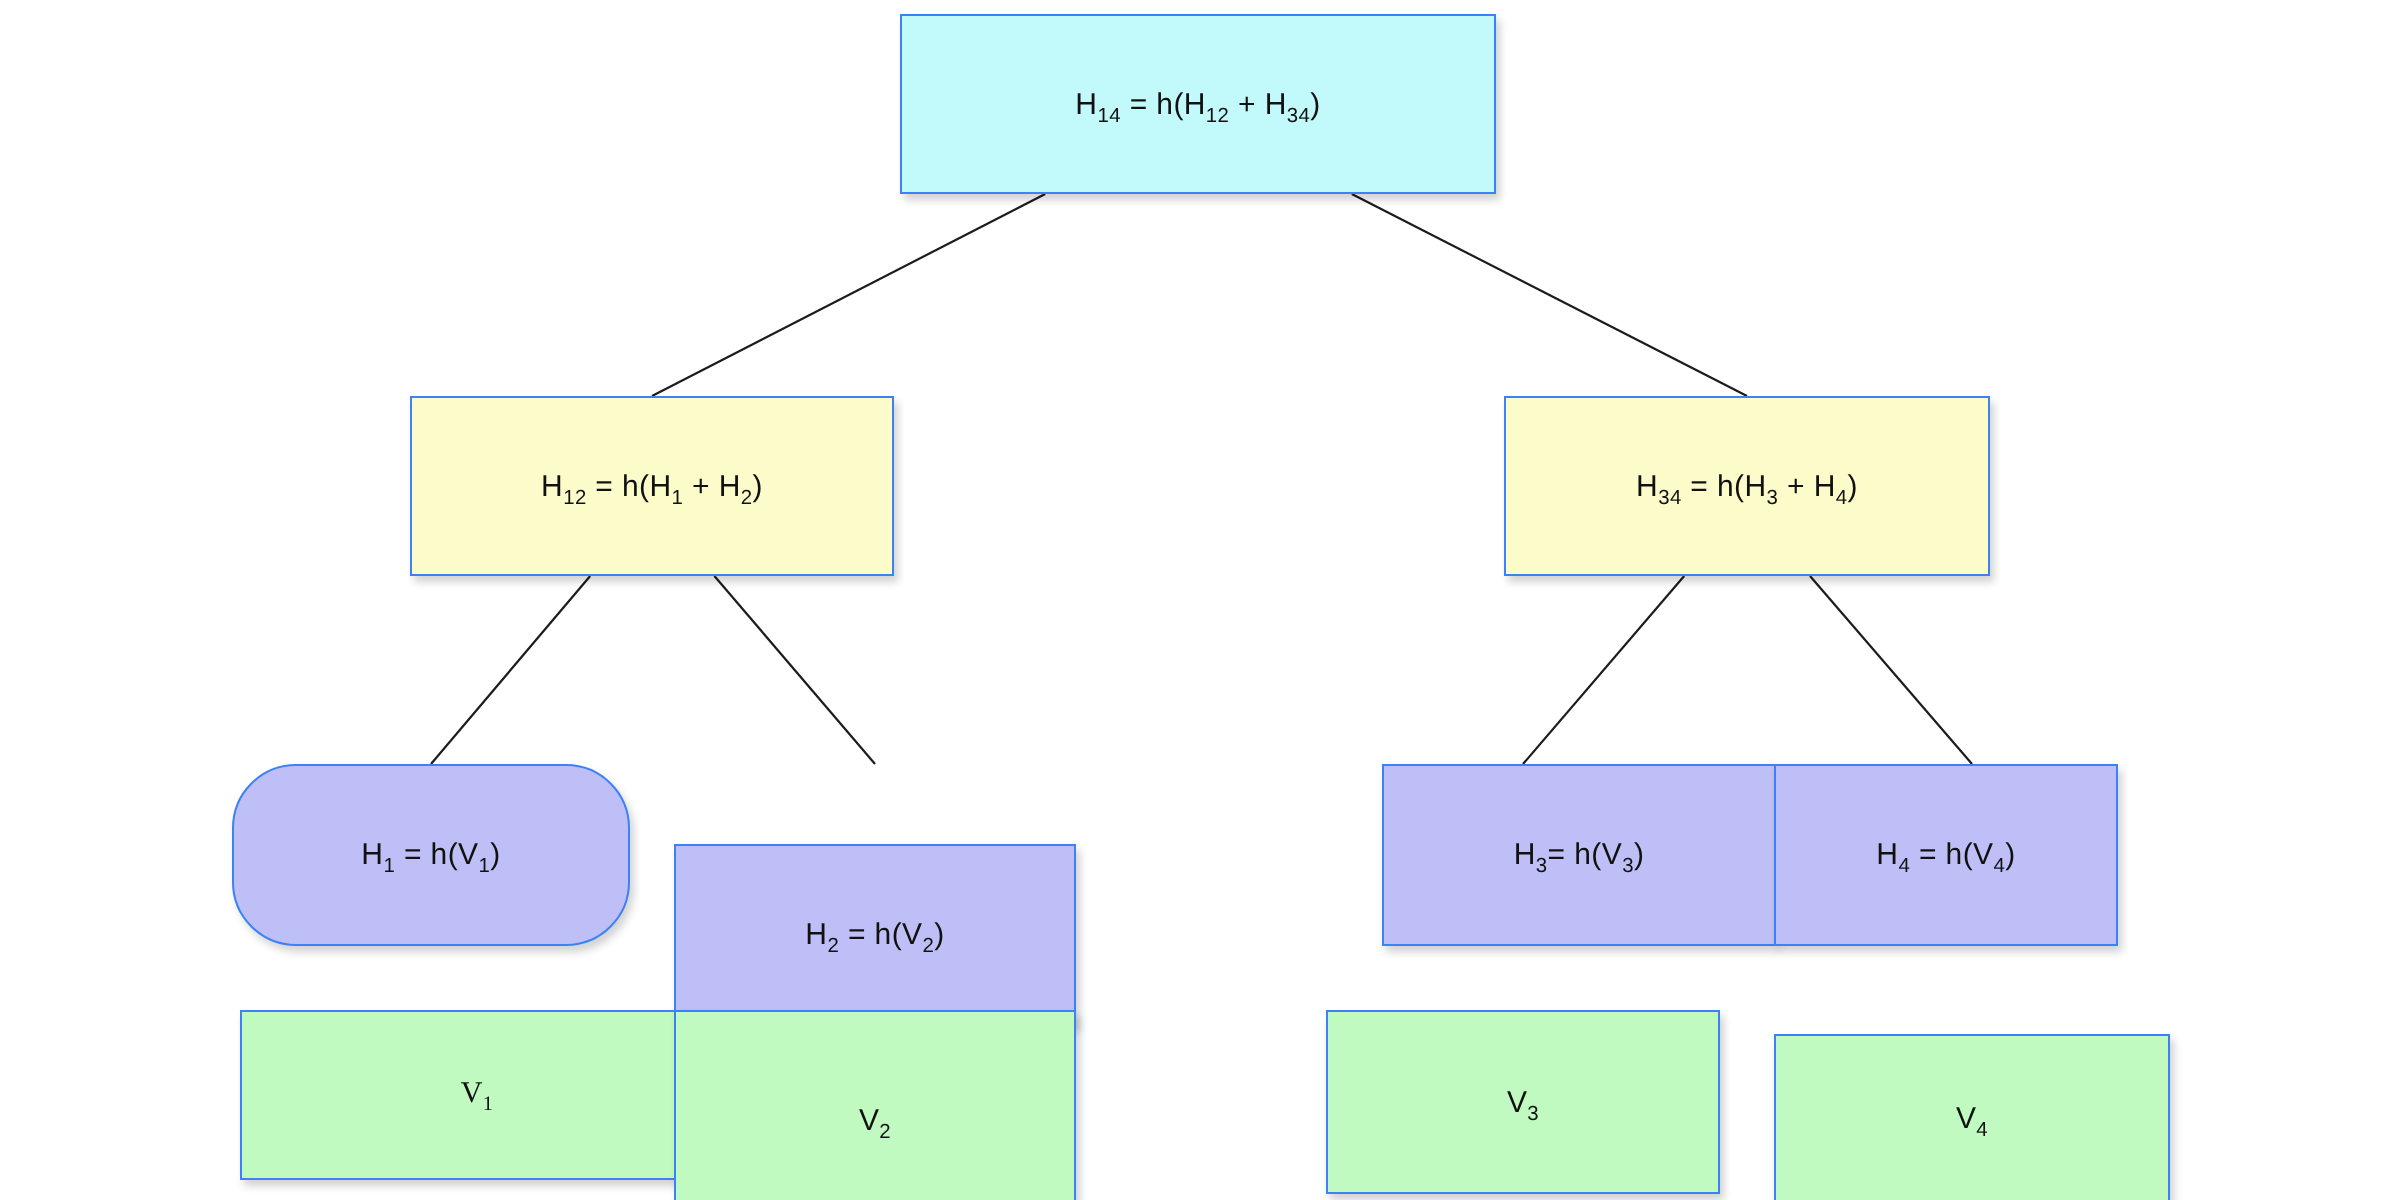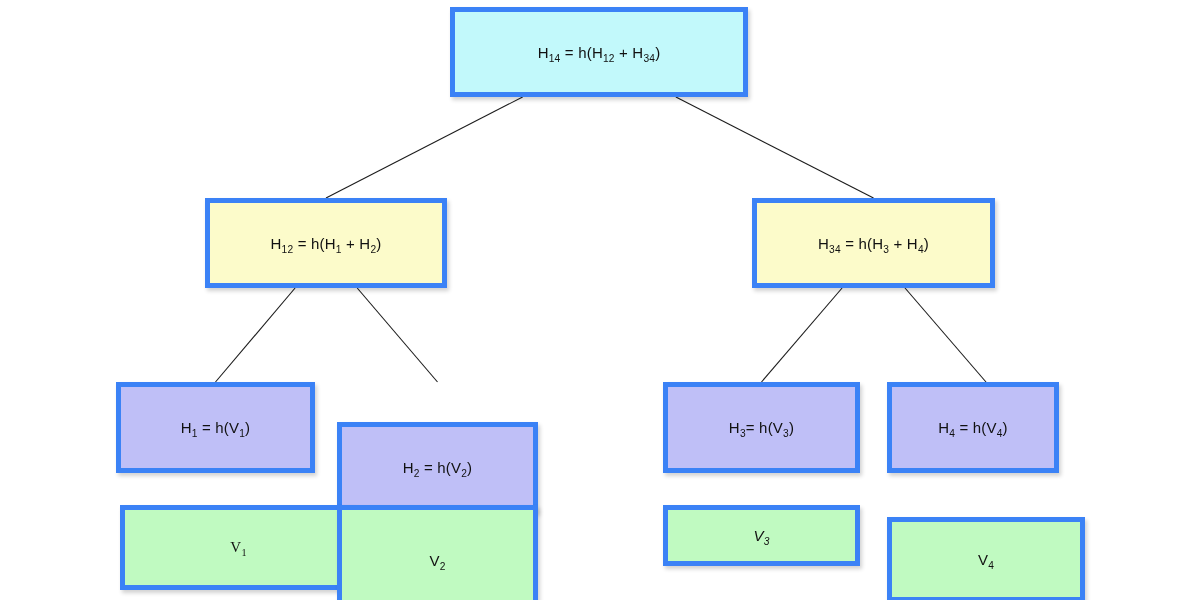--- a/index.html
+++ b/index.html
@@ -23,21 +23,21 @@
     height: 600px;
     pointer-events: none;
   }
   #edge-layer line {
     stroke: #1c1c1c;
     stroke-width: 1.1;
   }
   .node {
     position: absolute;
     box-sizing: border-box;
-    border: 5px solid #3b82f6;
+    border: 1px solid #3b82f6;
     display: flex;
     align-items: center;
     justify-content: center;
     text-align: left;
     font-size: 15px;
     color: #111111;
     box-shadow: 2px 3px 4px rgba(0,0,0,0.18);
   }
   .node .label {
     letter-spacing: 0.2px;
@@ -49,21 +49,21 @@
   
   #node-h14 { left: 450px; top: 7px;   width: 298px; height: 90px; }
   #node-h12 { left: 205px; top: 198px; width: 242px; height: 90px; }
   #node-h34 { left: 752px; top: 198px; width: 243px; height: 90px; }
   #node-h1  { left: 116px; top: 382px; width: 199px; height: 91px; }
   #node-h2  { left: 337px; top: 382px; width: 201px; height: 91px; margin-top: 40px; }
   #node-h3  { left: 663px; top: 382px; width: 197px; height: 91px; }
   #node-h4  { left: 887px; top: 382px; width: 172px; height: 91px; }
   #node-v1  { left: 120px; top: 505px; width: 237px; height: 85px; font-family: Liberation Serif, serif; }
   #node-v2  { left: 337px; top: 505px; width: 201px; height: 110px; }
-  #node-v3  { left: 663px; top: 505px; width: 197px; height: 61px; font-style: italic; }
+  #node-v3  { left: 663px; top: 505px; width: 197px; height: 92px; }
   #node-v4  { left: 887px; top: 505px; width: 198px; height: 85px; margin-top: 12px; }
 </style>
 </head>
 <body>
 
 <div class="canvas" id="diagram-canvas">
 
   <svg id="edge-layer" xmlns="http://www.w3.org/2000/svg">
       <line x1="522.6" y1="97.0" x2="326.0" y2="198.0" stroke="#1c1c1c"></line>
       <line x1="675.9" y1="97.0" x2="873.5" y2="198.0" stroke="#1c1c1c"></line>
@@ -78,29 +78,29 @@
   </div>
 
   <div class="node" id="node-h12" style="background: rgb(252, 251, 202);">
     <span class="label">H<sub>12</sub> = h(H<sub>1</sub> + H<sub>2</sub>)</span>
   </div>
 
   <div class="node" id="node-h34" style="background: rgb(252, 251, 202);">
     <span class="label">H<sub>34</sub> = h(H<sub>3</sub> + H<sub>4</sub>)</span>
   </div>
 
-  <div class="node" id="node-h1" style="background: rgb(191, 191, 247);">
+  <div class="node" id="node-h1" style="background: rgb(191, 191, 247); border-radius: 32px;">
     <span class="label">H<sub>1</sub> = h(V<sub>1</sub>)</span>
   </div>
 
   <div class="node" id="node-h2" style="background: rgb(191, 191, 247);">
     <span class="label">H<sub>2</sub> = h(V<sub>2</sub>)</span>
   </div>
 
-  <div class="node" id="node-h3" style="background: rgb(191, 191, 247);">
+  <div class="node" id="node-h3" style="background: rgb(191, 191, 247); margin-left: 28px;">
     <span class="label">H<sub>3</sub>= h(V<sub>3</sub>)</span>
   </div>
 
   <div class="node" id="node-h4" style="background: rgb(191, 191, 247);">
     <span class="label">H<sub>4</sub> = h(V<sub>4</sub>)</span>
   </div>
 
   <div class="node" id="node-v1" style="background: rgb(192, 250, 193);">
     <span class="label">V<sub>1</sub></span>
   </div>

